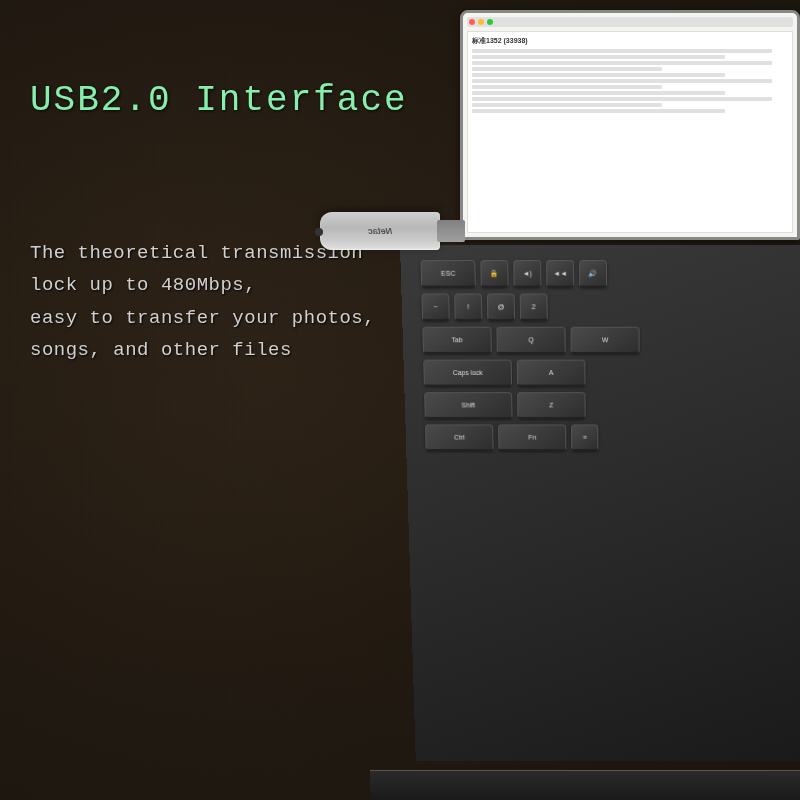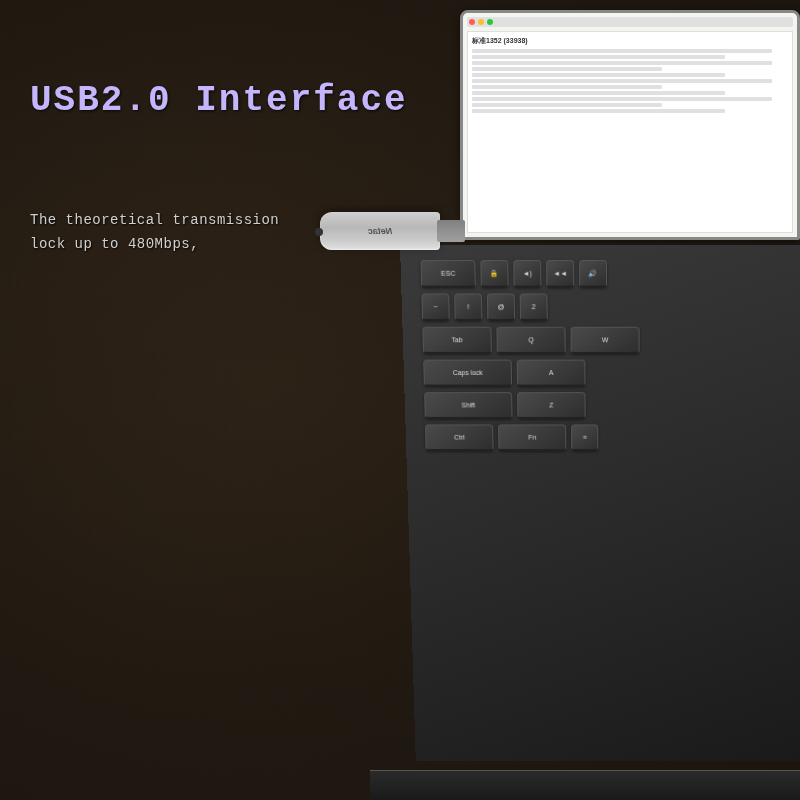--- a/index.html
+++ b/index.html
@@ -226,34 +226,34 @@
       position: absolute;
       top: 80px;
       left: 30px;
       width: 380px;
       z-index: 5;
     }
 
     .title {
       font-family: 'Courier New', Courier, monospace;
       font-size: 36px;
-      color: #c4b5fd;
-      font-weight: bold;
+      color: #86efac;
+      font-weight: normal;
       letter-spacing: 2px;
-      margin-bottom: 88px;
+      margin-bottom: 116px;
       text-shadow: 1px 1px 3px rgba(0,0,0,0.8);
     }
 
     .description {
       margin-top: 20px;
     }
 
     .desc-line {
       font-family: 'Courier New', Courier, monospace;
-      font-size: 14px;
+      font-size: 19px;
       color: #d0d0d0;
       line-height: 1.7;
       letter-spacing: 0.5px;
       text-shadow: 1px 1px 2px rgba(0,0,0,0.9);
     }
 
     .dark-overlay {
       position: absolute;
       top: 0; left: 0;
       width: 100%; height: 100%;
@@ -357,15 +357,17 @@
       <span class="usb-logo">Netac</span>
       <div class="usb-hole"></div>
     </div>
   </div>
 
   <div class="text-content">
     <h1 class="title">USB2.0 Interface</h1>
     <div class="description">
       <p class="desc-line">The theoretical transmission</p>
       <p class="desc-line">  lock up to 480Mbps,</p>
+      <p class="desc-line">  easy to transfer your photos,</p>
+      <p class="desc-line">  songs,  and  other  files</p>
     </div>
   </div>
 </div>
 
 </body></html>

